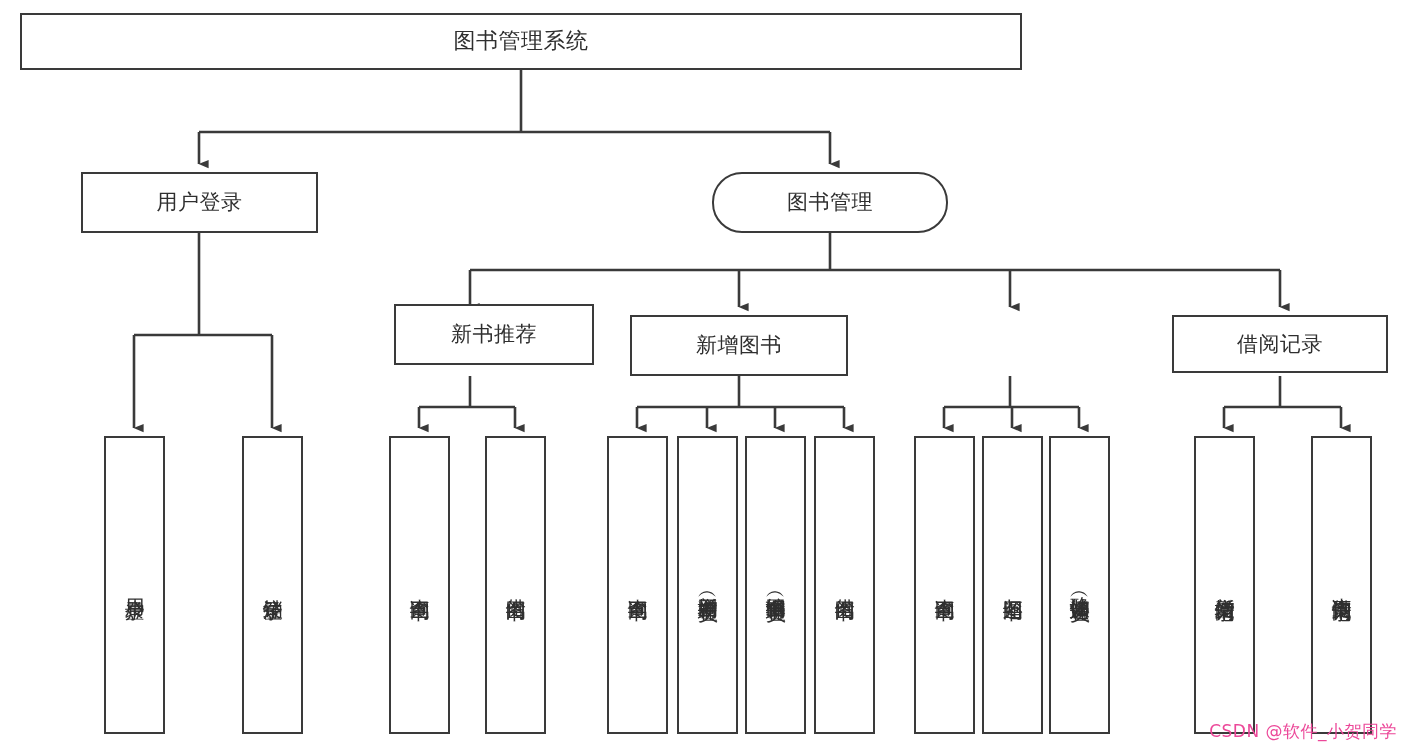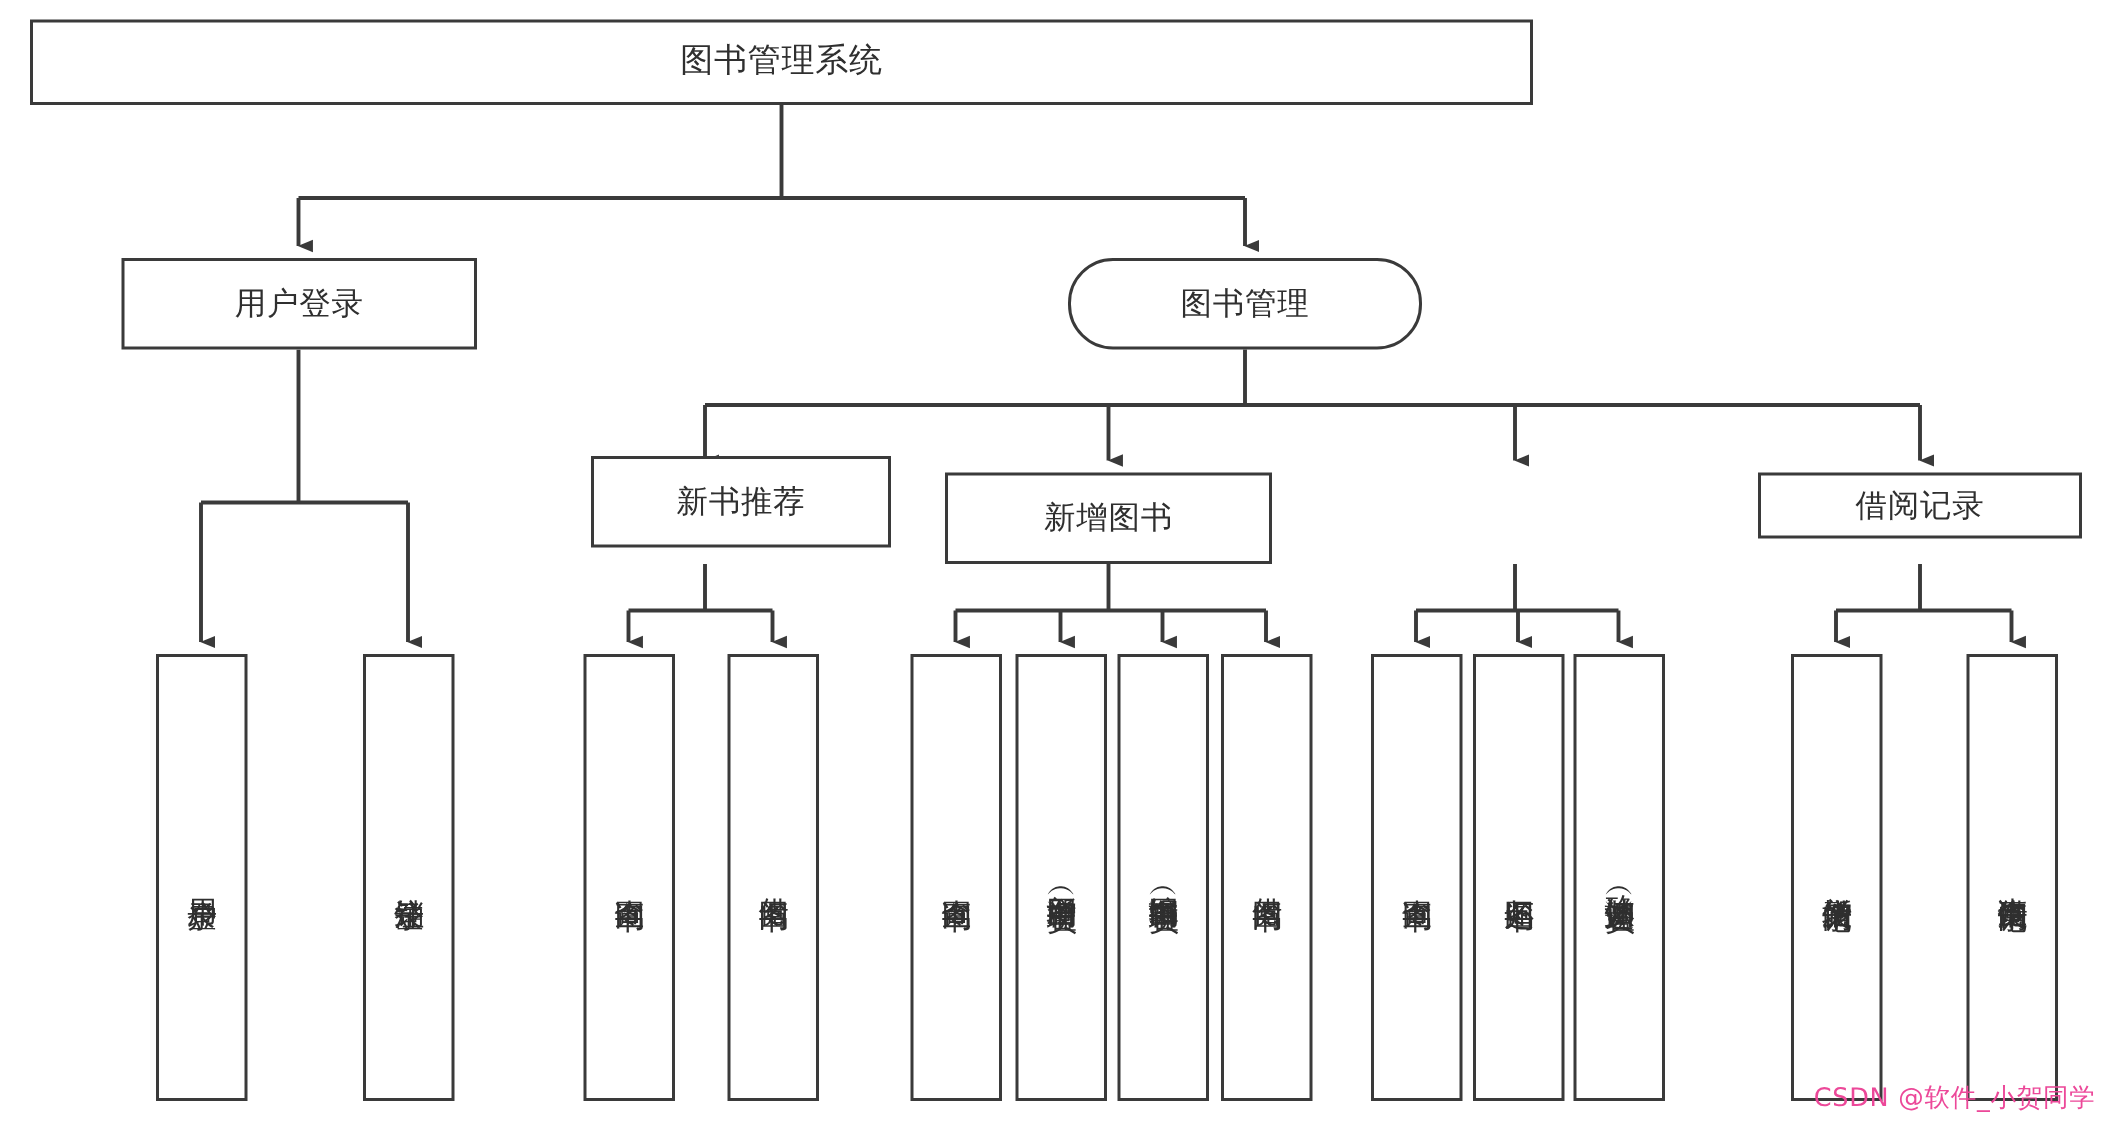--- a/index.html
+++ b/index.html
@@ -118,21 +118,21 @@
     </g>
   </svg>
 
   <div class="node root" style="left:20px; top:13px; width:1002px; height:57px;">图书管理系统</div>
 
   <div class="node" style="left:81px; top:172px; width:237px; height:61px;">用户登录</div>
   <div class="node" style="left:712px; top:172px; width:236px; height:61px;border-radius:30px;">图书管理</div>
 
   <div class="node" style="left:362px; top:304px; width:200px; height:61px;margin-left:32px;">新书推荐</div>
   <div class="node" style="left:630px; top:315px; width:218px; height:61px;">新增图书</div>
-  <div class="node" style="left:1172px; top:315px; width:216px; height:44px;">借阅记录</div>
+  <div class="node" style="left:1172px; top:315px; width:216px; height:58px;">借阅记录</div>
 
   <div class="node vert" style="left:104px; top:436px; width:61px; height:298px;">用户登录</div>
   <div class="node vert" style="left:242px; top:436px; width:61px; height:298px;">注销登录</div>
 
   <div class="node vert" style="left:389px; top:436px; width:61px; height:298px;">查询图书</div>
   <div class="node vert" style="left:485px; top:436px; width:61px; height:298px;">借阅图书</div>
 
   <div class="node vert" style="left:607px; top:436px; width:61px; height:298px;">查询图书</div>
   <div class="node vert" style="left:677px; top:436px; width:61px; height:298px;">新增图书（管理员）</div>
   <div class="node vert" style="left:745px; top:436px; width:61px; height:298px;">编辑图书（管理员）</div>

